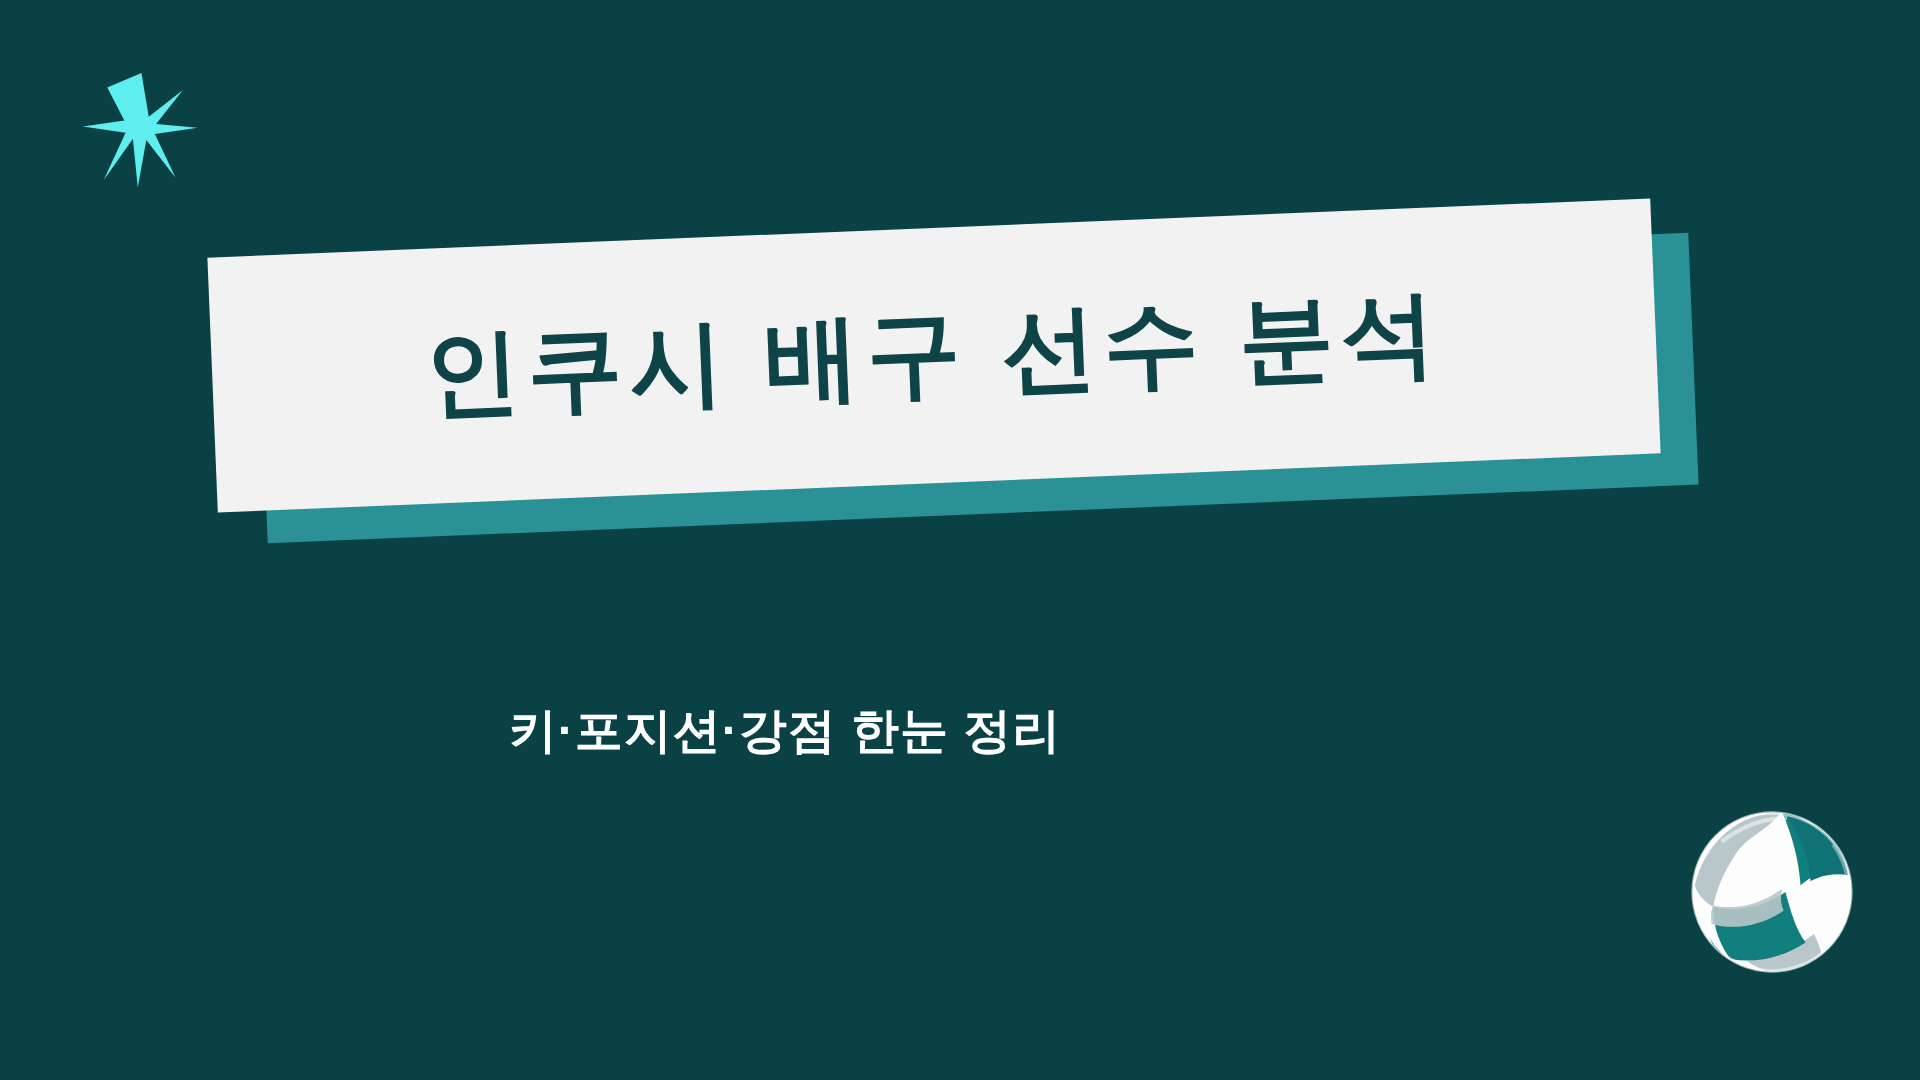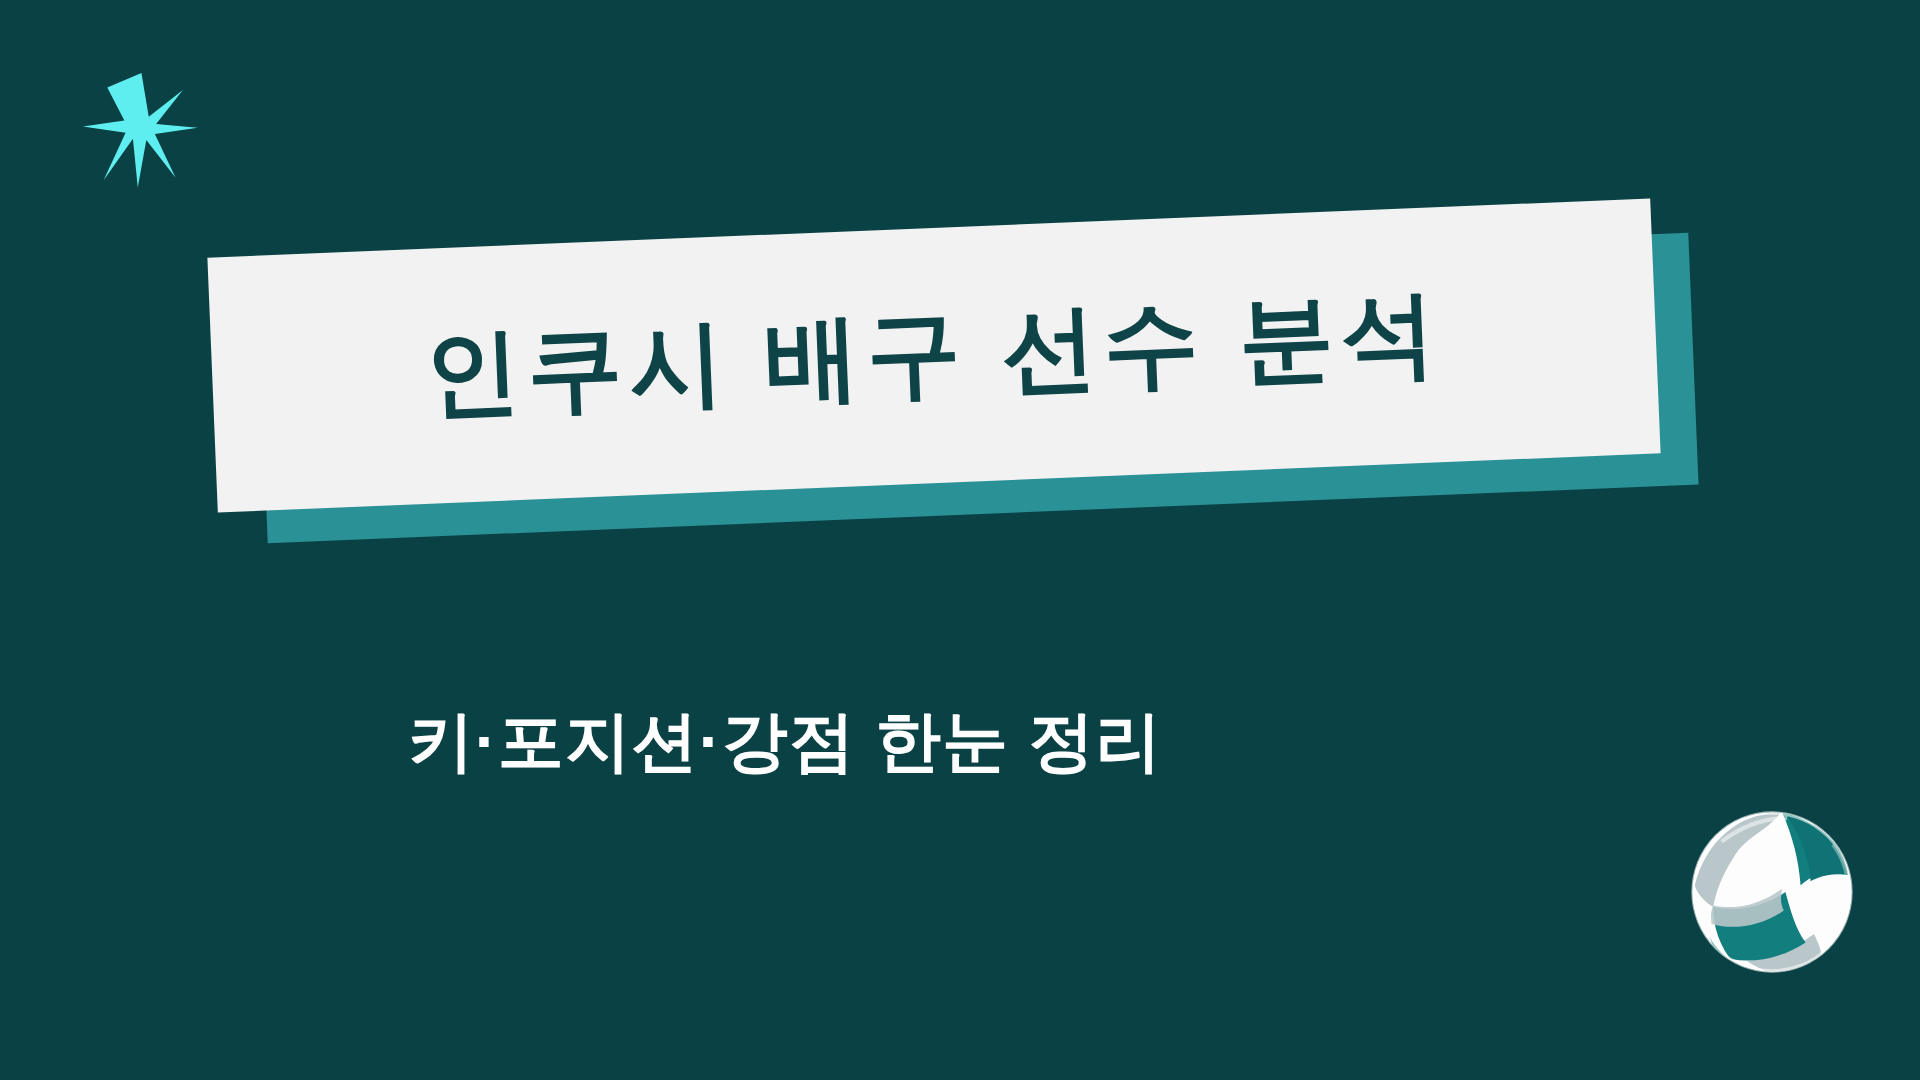--- a/index.html
+++ b/index.html
@@ -70,21 +70,21 @@
   }
 
   
   #subtitle {
     position: absolute;
     left: 0;
     top: 705px;
     width: 1570px;
     text-align: center;
     color: #ffffff;
-    font-size: 66px;
+    font-size: 48px;
     font-weight: 700;
     letter-spacing: 1px;
     line-height: 1.1;
     white-space: nowrap;
   }
 
   
   #volleyball {
     position: absolute;
     left: 1688px;

